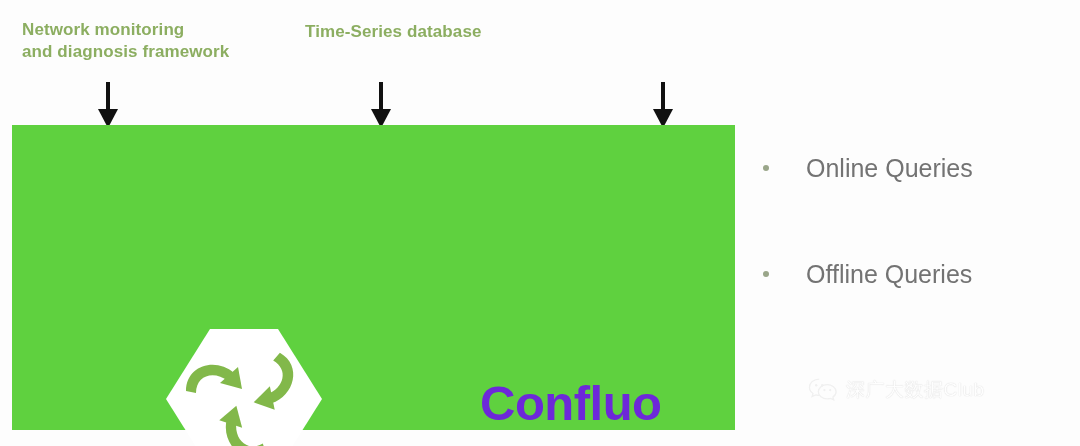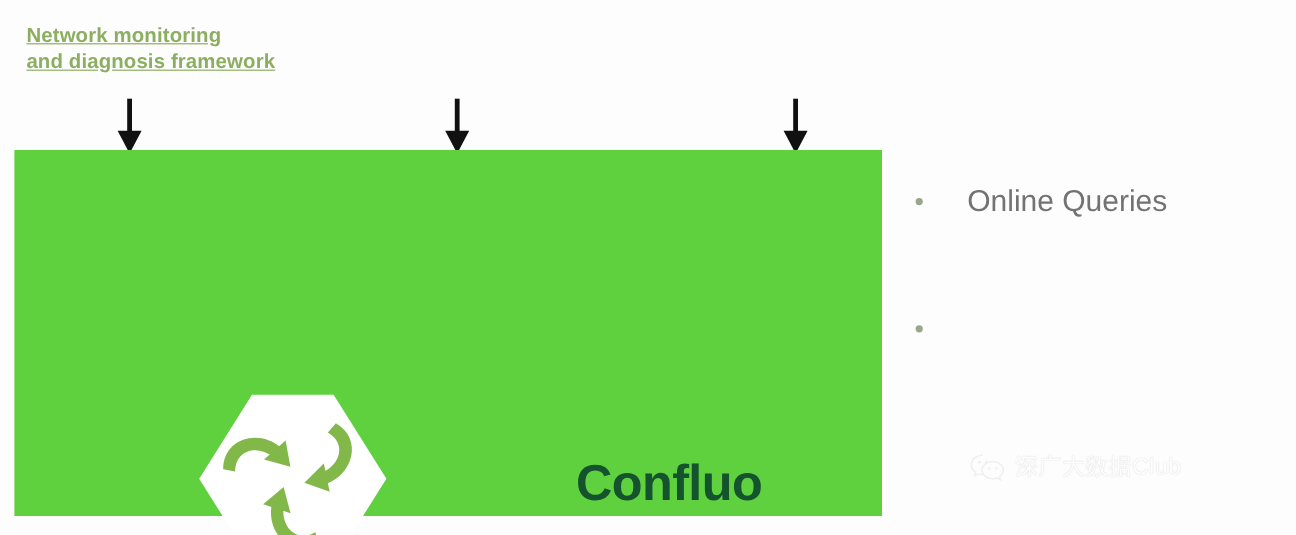--- a/index.html
+++ b/index.html
@@ -26,21 +26,21 @@
   
   .callout {
     position: absolute;
     color: #8cae61;
     font-weight: bold;
     font-size: 17px;
     line-height: 22px;
     letter-spacing: 0.1px;
     white-space: pre-line;
   }
-  #callout-0 { left: 22px;  top: 19px; text-decoration: underline; }
+  #callout-0 { left: 22px;  top: 19px; }
   #callout-1 { left: 305px; top: 21px; }
   #callout-2 { left: 577px; top: 31px; }
 
   
   .arrow {
     position: absolute;
     width: 22px;
     height: 46px;
   }
   #arrow-0 { left: 97px;  top: 82px; }
@@ -64,22 +64,22 @@
     top: 200px;
     width: 160px;
     height: 148px;
   }
 
   
   #wordmark {
     position: absolute;
     left: 468px;
     top: 250px;
-    color: #14532d;
-    font-size: 42px;
+    color: #6d28d9;
+    font-size: 49px;
     font-weight: bold;
     letter-spacing: -0.5px;
     line-height: 56px;
   }
 
   
   #bullets {
     position: absolute;
     left: 760px;
     top: 152px;
@@ -133,20 +133,21 @@
   }
 </style>
 </head>
 <body>
 
 <div id="stage">
 
   <div class="callout" id="callout-0">Network monitoring
 and diagnosis framework</div>
 
+  <div class="callout" id="callout-1">Time-Series database</div>
 
 
   <svg class="arrow" id="arrow-0" viewBox="0 0 22 46">
     <rect x="9" y="0" width="4" height="30" fill="#111111"></rect>
     <polygon points="11,46 1,27 21,27" fill="#111111"></polygon>
   </svg>
 
   <svg class="arrow" id="arrow-1" viewBox="0 0 22 46">
     <rect x="9" y="0" width="4" height="30" fill="#111111"></rect>
     <polygon points="11,46 1,27 21,27" fill="#111111"></polygon>
@@ -184,20 +185,21 @@
 
   <div id="bullets">
 
     <div class="bullet-row">
       <span class="bullet-dot"></span>
       <span class="bullet-label">Online Queries</span>
     </div>
 
     <div class="bullet-row">
       <span class="bullet-dot"></span>
+      <span class="bullet-label">Offline Queries</span>
     </div>
   </div>
 
   <div id="watermark">
     <svg id="watermark-icon" viewBox="0 0 30 26">
       <g fill="none" stroke="#efefef" stroke-width="1.3">
         <path d="M11.2,2.2 C5.7,2.2 1.4,5.9 1.4,10.3 C1.4,12.8 2.8,15.0 5.0,16.5
                  L4.1,19.6 L7.6,17.9 C8.7,18.2 9.9,18.4 11.2,18.4"></path>
         <path d="M19.2,7.6 C24.0,7.6 28.1,10.8 28.1,14.7 C28.1,16.9 26.8,18.8 24.9,20.1
                  L25.7,22.9 L22.6,21.4 C21.5,21.7 20.4,21.9 19.2,21.9

